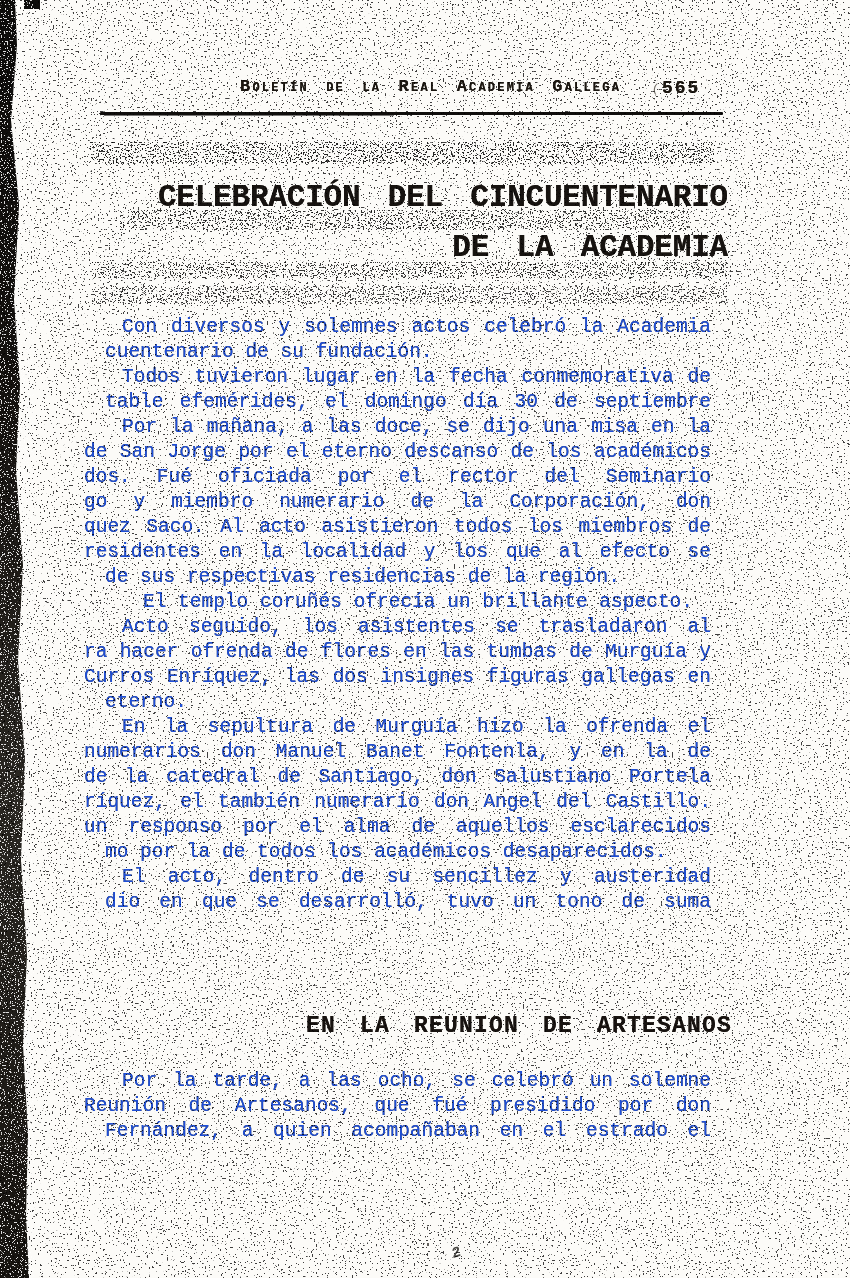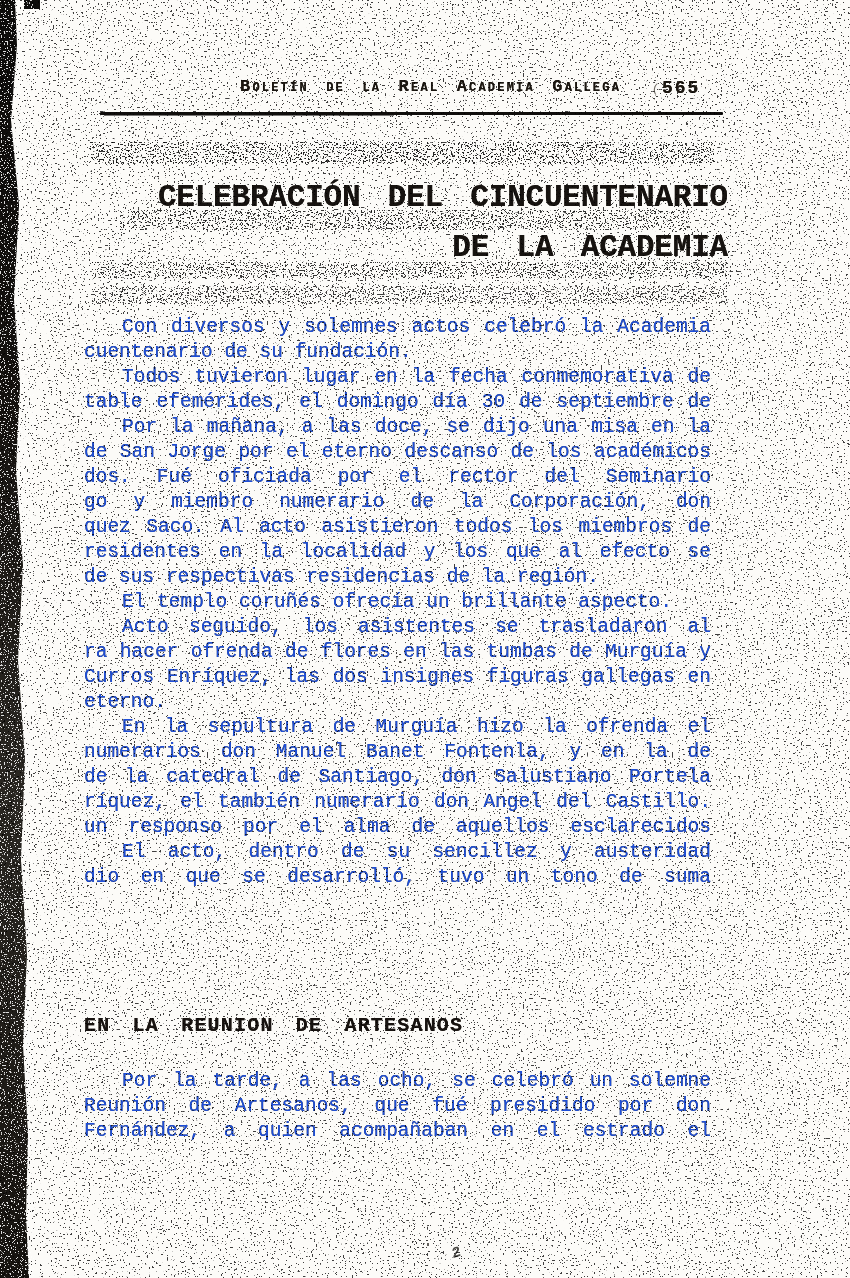--- a/index.html
+++ b/index.html
@@ -69,25 +69,25 @@
     color:#1d4ed8;
     text-shadow:0 0 .45px rgba(25,18,10,.8);
   }
   #body-block{top:315px;}
   #section-block{top:1069px;}
   .ln{
     height:25px;overflow:hidden;
     text-align:justify;text-align-last:justify;
   }
   .ln.first{text-indent:38px;}
-  .ln.last{text-align-last:left;}
+  .ln.last{text-align-last:left;margin-left:21px;}
   
   .section-heading{
     position:absolute;left:84px;top:1015px;width:648px;
-    text-align:left;font-size:20px;line-height:22px;font-weight:700;
+    text-align:right;font-size:23px;line-height:22px;font-weight:700;
     letter-spacing:1.2px;word-spacing:9px;
     color:#181310;z-index:2;
     text-shadow:0 0 .5px rgba(25,18,10,.85);
   }
   
   .catchword{
     position:absolute;left:452px;top:1245px;
     font-size:15px;font-weight:700;color:#2c2a26;
     transform:rotate(-18deg) skewX(-8deg);
     opacity:.85;z-index:2;
@@ -143,20 +143,21 @@
         <div class="ln">ra hacer ofrenda de flores en las tumbas de Murguía y de</div>
         <div class="ln">Curros Enríquez, las dos insignes figuras gallegas en quienes la</div>
         <div class="ln last">eterno.</div>
       </div>
       <div class="para">
         <div class="ln first">En la sepultura de Murguía hizo la ofrenda el decano de los</div>
         <div class="ln">numerarios don Manuel Banet Fontenla, y en la de Curros En-</div>
         <div class="ln">de la catedral de Santiago, don Salustiano Portela Pazos, rezó</div>
         <div class="ln">ríquez, el también numerario don Angel del Castillo. El deán</div>
         <div class="ln">un responso por el alma de aquellos esclarecidos gallegos, así co-</div>
+        <div class="ln last">mo por la de todos los académicos desaparecidos.</div>
       </div>
       <div class="para">
         <div class="ln first">El acto, dentro de su sencillez y austeridad propio del me-</div>
         <div class="ln last">dio en que se desarrolló, tuvo un tono de suma emoción.</div>
       </div>
     </div>
 
   <div class="section-heading">EN LA REUNION DE ARTESANOS</div>
 
   <div class="text-block" id="section-block">

